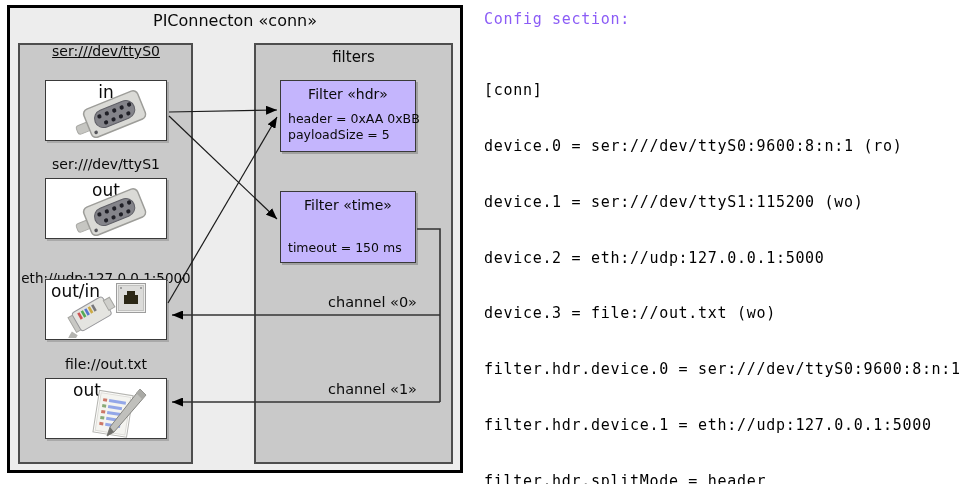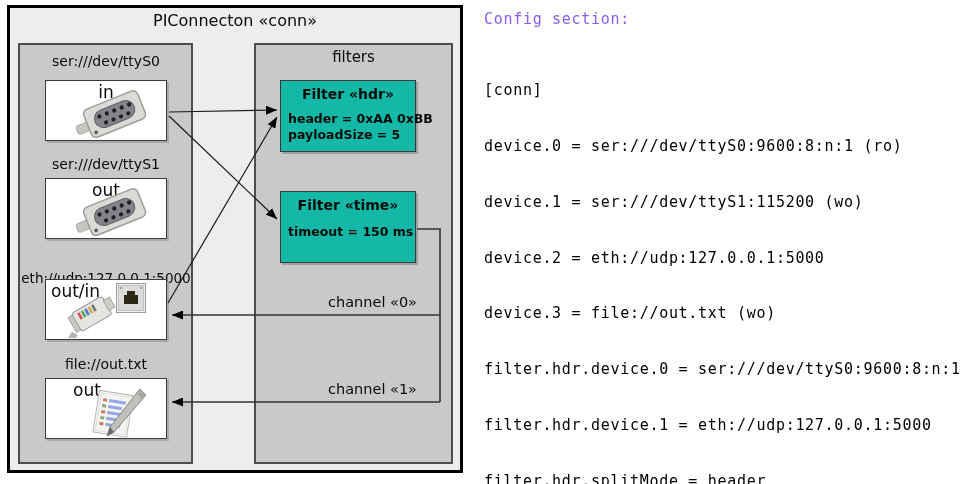--- a/index.html
+++ b/index.html
@@ -7,32 +7,32 @@
           font-family:"DejaVu Sans", sans-serif;color:#0a0a0a;}
   .abs{position:absolute;}
   .outer{left:7px;top:5px;width:450px;height:462px;border:3px solid #000;background:#ededed;}
   .diagram-title{left:7px;top:11px;width:456px;text-align:center;font-size:16px;}
   .group{background:#c9c9c9;border:2px solid #4d4d4d;}
   .devices-group{left:18px;top:43px;width:171px;height:417px;}
   .filters-group{left:254px;top:43px;width:195px;height:417px;}
   .filters-title{left:254px;top:48px;width:199px;text-align:center;font-size:15px;}
   .dev-label{left:20px;width:172px;text-align:center;font-size:14px;white-space:nowrap;}
   .dev-label.small{font-size:13.5px;}
-  .lbl1{top:53px;} .lbl2{top:156px;} .lbl3{top:270px;} .lbl4{top:356px;}
+  .lbl1{top:43px;text-decoration:underline;} .lbl2{top:156px;} .lbl3{top:270px;} .lbl4{top:356px;}
   .devbox{background:#fff;border:1.5px solid #3a3a3a;box-shadow:2px 2px 0 #a9a9a9;width:120px;height:59px;overflow:hidden;}
   .b1{left:45px;top:80px;} .b2{left:45px;top:178px;} .b3{left:45px;top:279px;} .b4{left:45px;top:378px;}
   .dir{font-size:17px;line-height:19px;margin-top:2px;text-align:center;}
   .dir.tl{text-align:left;padding:0 0 0 5px;}
   .dir.ml{text-align:left;padding:0 0 0 27px;}
   .icon{position:absolute;}
-  .filterbox{background:#14b8a6;border:1.5px solid #3a3a3a;box-shadow:2px 2px 0 #a0a0a0;width:134px;height:70px;font-weight:bold;}
+  .filterbox{background:#c4b5fd;border:1.5px solid #3a3a3a;box-shadow:2px 2px 0 #a0a0a0;width:134px;height:70px;}
   .f1{left:280px;top:80px;} .f2{left:280px;top:191px;}
   .ftitle{text-align:center;font-size:14px;margin-top:5px;}
   .fattrs{margin:9px 0 0 7px;font-size:12.5px;line-height:15.5px;white-space:nowrap;}
-  .f2 .fattrs{margin-top:11px;}
+  .f2 .fattrs{margin-top:27px;}
   .chlabel{left:280px;width:137px;text-align:right;font-size:14.5px;white-space:nowrap;}
   .ch0{top:294px;} .ch1{top:381px;}
   .overlay{left:0;top:0;pointer-events:none;}
   .config{left:484px;top:10px;font-family:"DejaVu Sans Mono", monospace;font-size:15px;
           letter-spacing:0.7px;white-space:pre;color:#8b5cf6;}
   .config-lines{left:484px;top:44px;font-family:"DejaVu Sans Mono", monospace;font-size:15px;
           letter-spacing:0.7px;white-space:pre;line-height:18.6px;color:#000;}
 </style>
 </head>
 <body>

